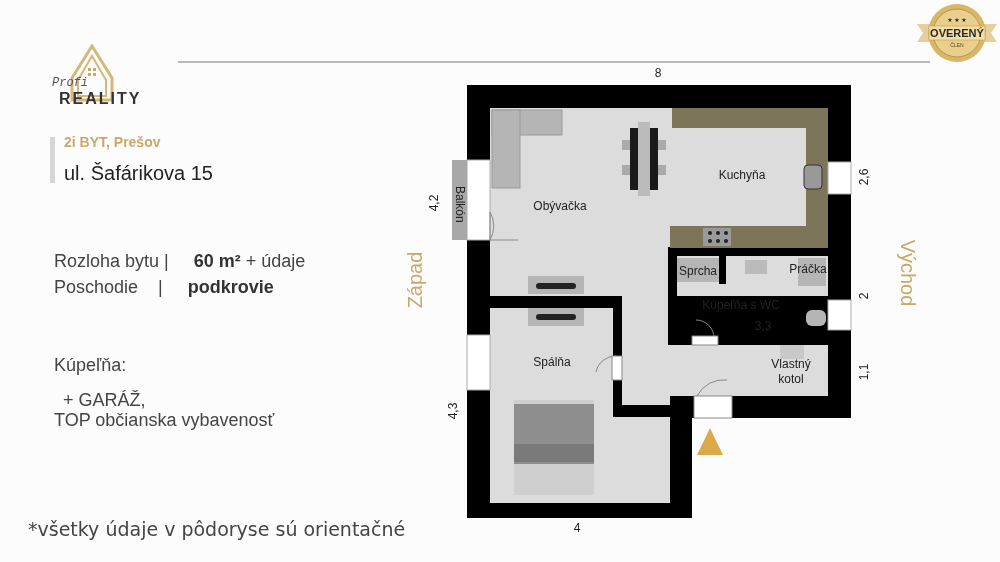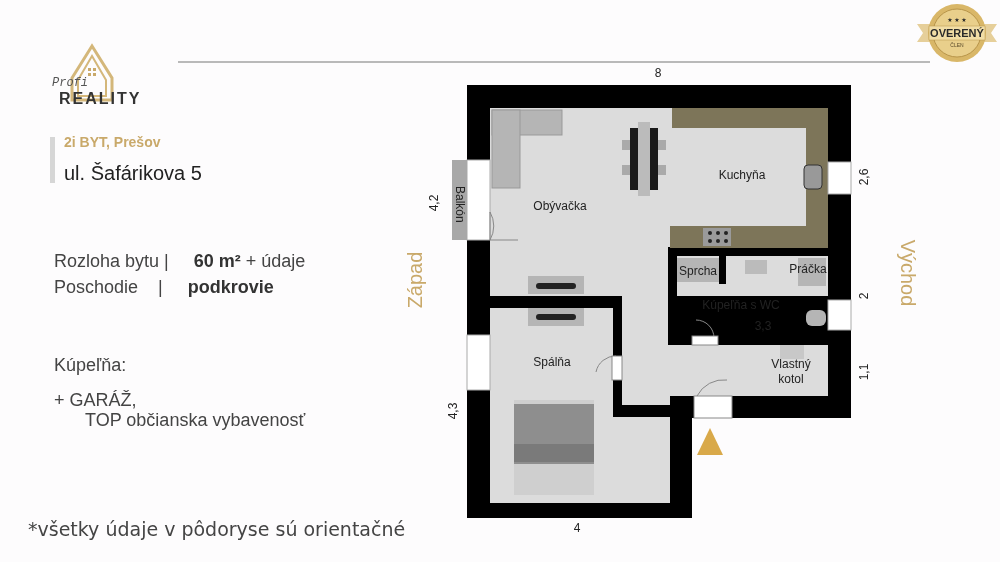--- a/index.html
+++ b/index.html
@@ -43,35 +43,35 @@
   <circle cx="40" cy="31" r="29" fill="#d9b768"></circle>
   <circle cx="40" cy="31" r="24" fill="#e9cf8b" stroke="#b8954a" stroke-width="1"></circle>
   <rect x="12" y="24" width="56" height="14" fill="#f1dda5" stroke="#b8954a" stroke-width="0.5"></rect>
   <text x="40" y="35" text-anchor="middle" font-size="11" font-weight="bold" font-family="Liberation Sans, sans-serif" fill="#2a2a2a">OVERENÝ</text>
   <text x="40" y="45" text-anchor="middle" font-size="5" font-family="Liberation Sans, sans-serif" fill="#5a4a2a">ČLEN</text>
   <text x="40" y="20" text-anchor="middle" font-size="6" fill="#2a2a2a">★ ★ ★</text>
 </svg>
 
 <div class="abs title-bar"></div>
 <div class="abs title">2i BYT, Prešov</div>
-<div class="abs subtitle">ul. Šafárikova 5</div>
+<div class="abs subtitle">ul. Šafárikova 15</div>
 
 <div class="abs info" style="top:251px;">
   <span>Rozloha bytu</span> |
   <b>60 m²</b>
   <span>+ údaje</span>
 </div>
 <div class="abs info" style="top:277px;">
   <span>Poschodie</span>&nbsp;&nbsp;&nbsp;&nbsp;|
   <b>podkrovie</b>
 </div>
 
 <div class="abs info" style="top:355px;">Kúpeľňa:</div>
-<div class="abs info" style="top:390px;">+ GARÁŽ,</div>
-<div class="abs info" style="top:410px;margin-left:31px;">TOP občianska vybavenosť</div>
+<div class="abs info" style="top:390px;margin-left:9px;">+ GARÁŽ,</div>
+<div class="abs info" style="top:410px;">TOP občianska vybavenosť</div>
 
 <div class="abs note">*všetky údaje v pôdoryse sú orientačné</div>
 
 <svg class="abs plan" viewBox="0 0 1000 562">
 
   <g>
     <path d="M467 85 L851 85 L851 418 L692 418 L692 518 L467 518 Z" fill="#000"></path>
   </g>
 
   <g fill="#dcdcdc">

